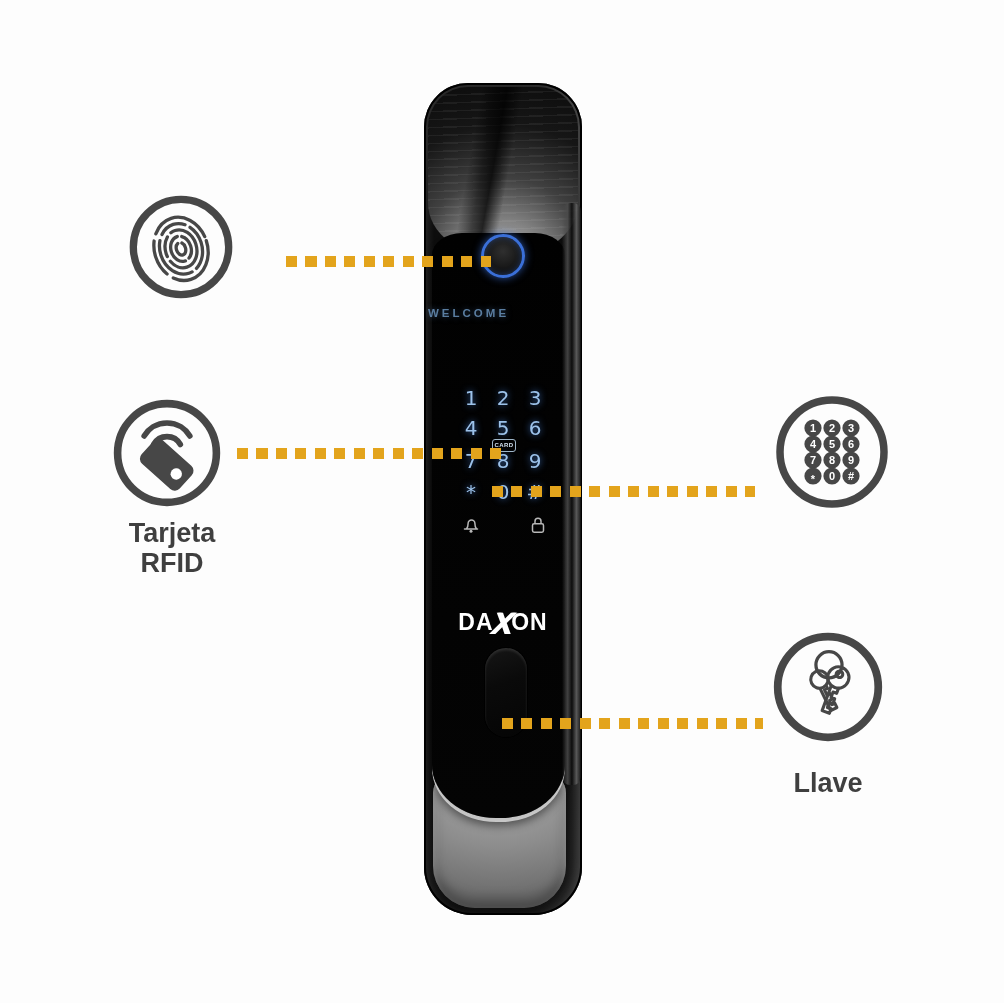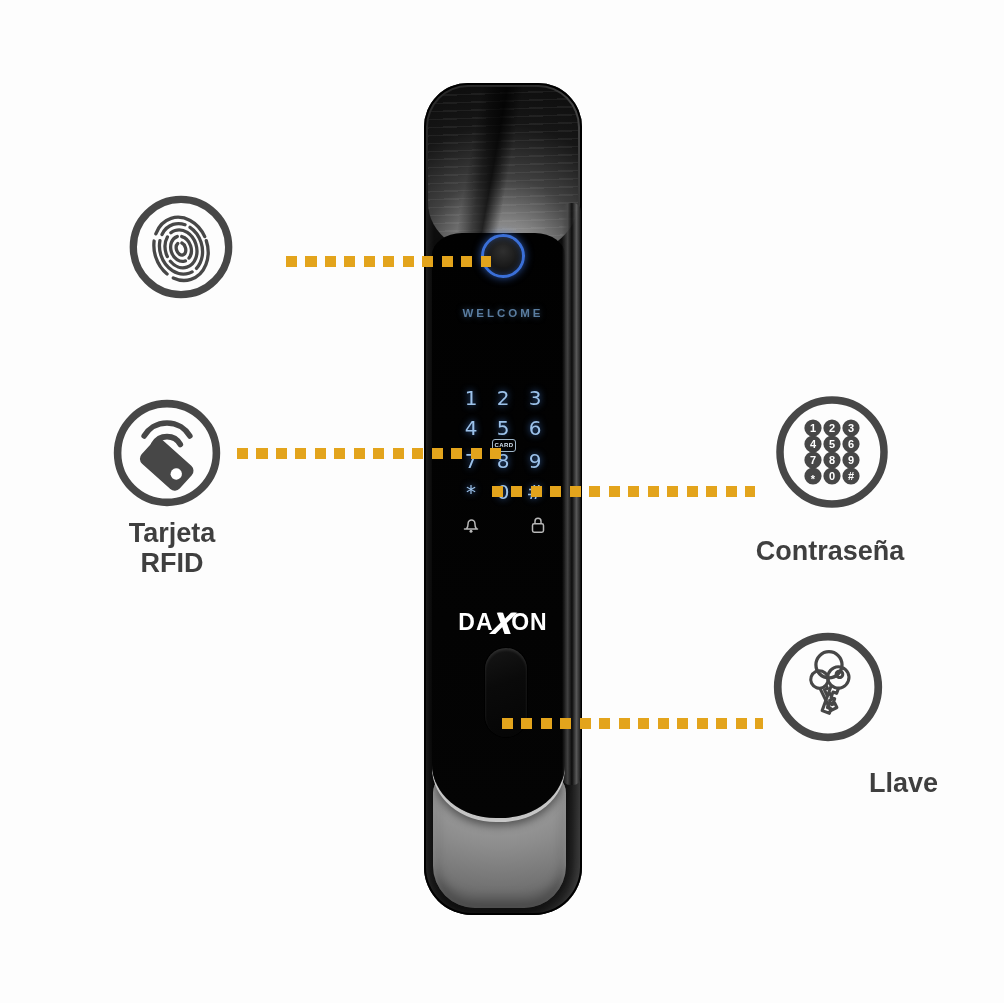--- a/index.html
+++ b/index.html
@@ -44,21 +44,21 @@
         box-shadow:inset 0 6px 8px rgba(255,255,255,.35),inset 0 -9px 12px rgba(0,0,0,.35);}
   .face{position:absolute;left:8px;right:17px;top:150px;height:585px;
         border-radius:30px 30px 64px 64px/22px 22px 54px 54px;
         background:linear-gradient(180deg,#010101,#040404);
         box-shadow:0 4px 0 rgba(216,216,216,.85),0 8px 9px rgba(0,0,0,.45);}
 
   .sensor{position:absolute;left:57px;top:151px;width:38px;height:38px;border-radius:50%;
         border:3px solid var(--sensor-ring);
         background:radial-gradient(circle at 50% 38%,#2f2f2f,#101010 72%);
         box-shadow:0 0 9px rgba(58,111,216,.75),inset 0 0 6px rgba(58,111,216,.45);}
-  .welcome{position:absolute;left:4px;width:150px;top:224px;text-align:center;
+  .welcome{position:absolute;left:4px;width:150px;top:224px;text-align:left;
         font-size:11.5px;font-weight:600;letter-spacing:3px;color:var(--welcome-color);
         text-shadow:0 0 6px rgba(80,120,170,.55);}
   .key{position:absolute;width:30px;text-align:center;font-size:20px;
         font-family:"DejaVu Sans",sans-serif;color:var(--keypad-glow);
         text-shadow:0 0 7px rgba(70,130,220,.85);}
   .card-tag{position:absolute;left:68px;top:356px;width:24px;height:13px;box-sizing:border-box;
         border:1px solid #9fb6c9;border-radius:3px;color:#d5e4f2;font-size:6px;font-weight:bold;
         letter-spacing:.4px;text-align:center;line-height:11px;}
   .panel-icon{position:absolute;}
   .brand{position:absolute;left:4px;width:150px;top:523px;text-align:center;color:#ffffff;
@@ -66,21 +66,21 @@
   .brand-x{display:inline-block;font-size:31px;font-style:italic;vertical-align:-4px;
         margin:0 -2px;transform:skewX(-8deg);text-shadow:1.5px 0 0 #fff;}
   .keyhole{position:absolute;left:61px;top:565px;width:42px;height:89px;border-radius:21px;
         background:linear-gradient(160deg,#161616,#0a0a0a 40%,#050505);
         box-shadow:inset 0 2px 3px rgba(255,255,255,.12),0 0 0 1px #000;}
 
   
   .lbl-fingerprint{left:77px;top:312px;}
   .lbl-rfid{left:62px;top:518px;}
   .lbl-password{left:720px;top:536px;}
-  .lbl-key{left:718px;top:768px;text-align:right;}
+  .lbl-key{left:718px;top:768px;}
 </style>
 </head>
 <body>
 
 <div class="stage" style="background: rgb(253, 253, 253);">
 
   <div class="lock">
     <div class="gloss-cap"></div>
     <div class="scoop"></div>
     <div class="face"></div>
@@ -169,21 +169,20 @@
     <text class="kp-num" x="41" y="56">4</text>
     <text class="kp-num" x="60" y="56">5</text>
     <text class="kp-num" x="79" y="56">6</text>
     <text class="kp-num" x="41" y="72">7</text>
     <text class="kp-num" x="60" y="72">8</text>
     <text class="kp-num" x="79" y="72">9</text>
     <text class="kp-num" x="41" y="91">*</text>
     <text class="kp-num" x="60" y="88">0</text>
     <text class="kp-num" x="79" y="88">#</text>
   </svg>
-  <div class="callout-label lbl-password">Contraseña</div>
 
   <svg class="callout-icon" style="left:770px;top:629px;" width="116" height="116" viewBox="0 0 120 120">
     <circle class="icon-stroke" cx="60" cy="60" r="52" stroke-width="8"></circle>
     <circle class="icon-stroke" cx="61" cy="37" r="13.5" stroke-width="3.4"></circle>
     <g class="icon-stroke" stroke-width="3.2" stroke-linejoin="round">
       <g transform="rotate(-26 52 54)">
         <circle cx="52" cy="52" r="9"></circle>
         <path d="M48.5 60 L48.5 86 L55.5 86 L55.5 81 L52 81 L52 76 L55.5 76 L55.5 70 L52 70 L52 64 L55.5 64 L55.5 60"></path>
       </g>
       <g transform="rotate(20 70 52)">

